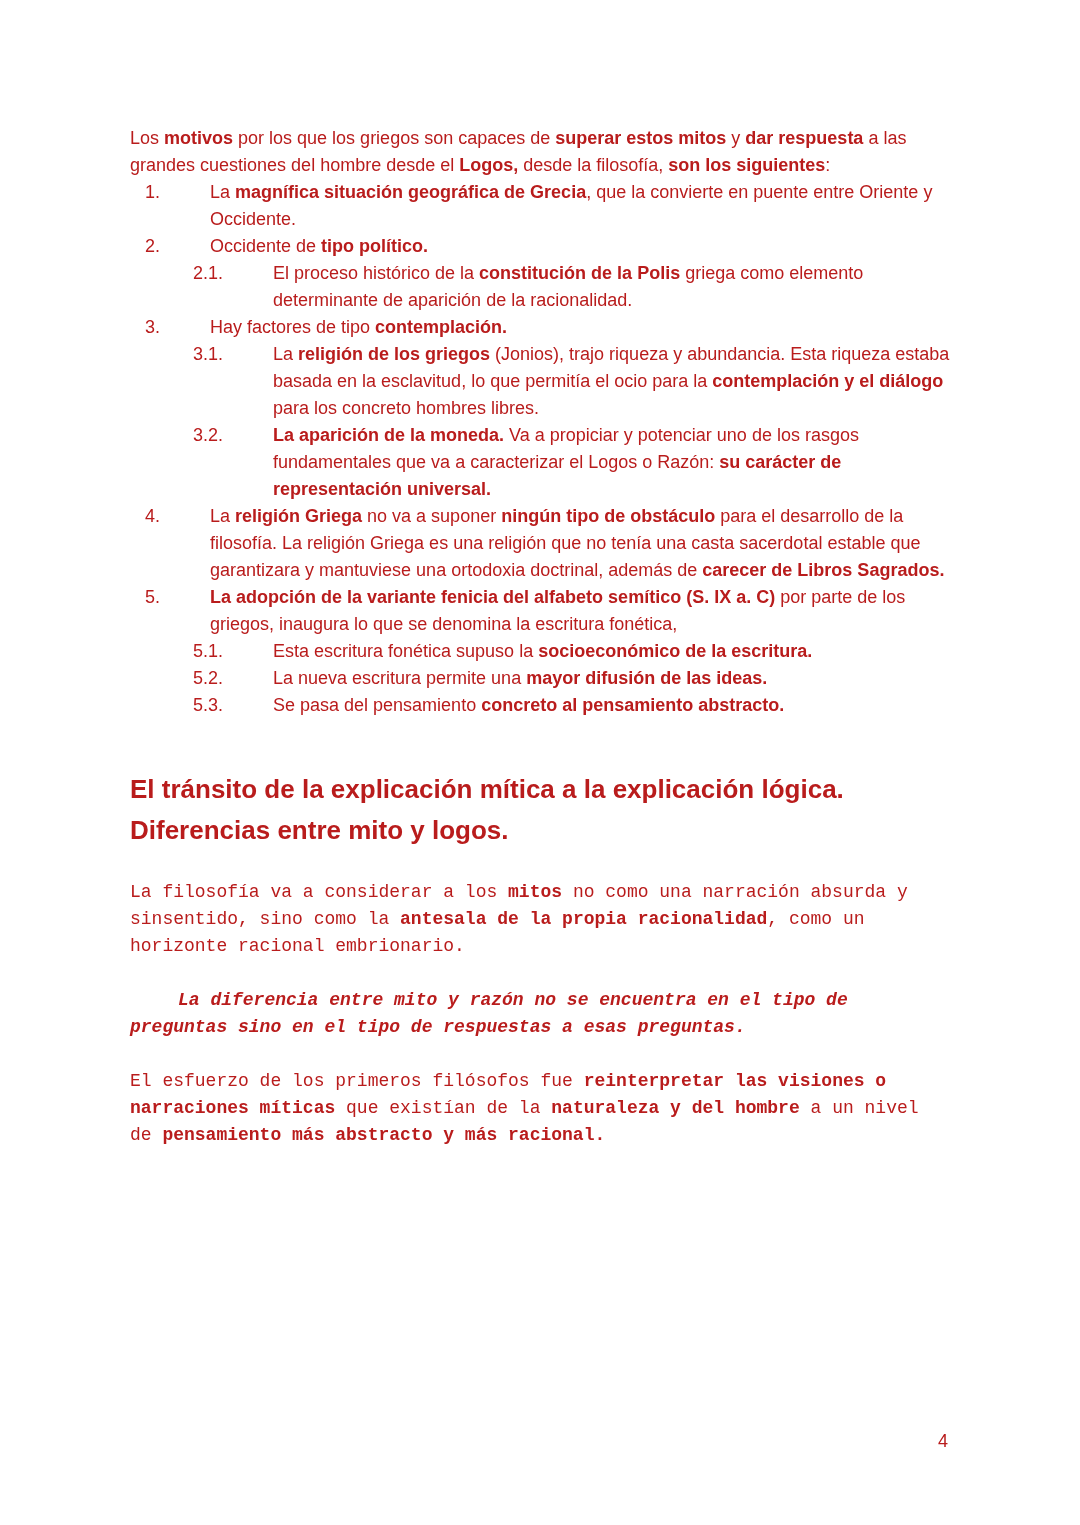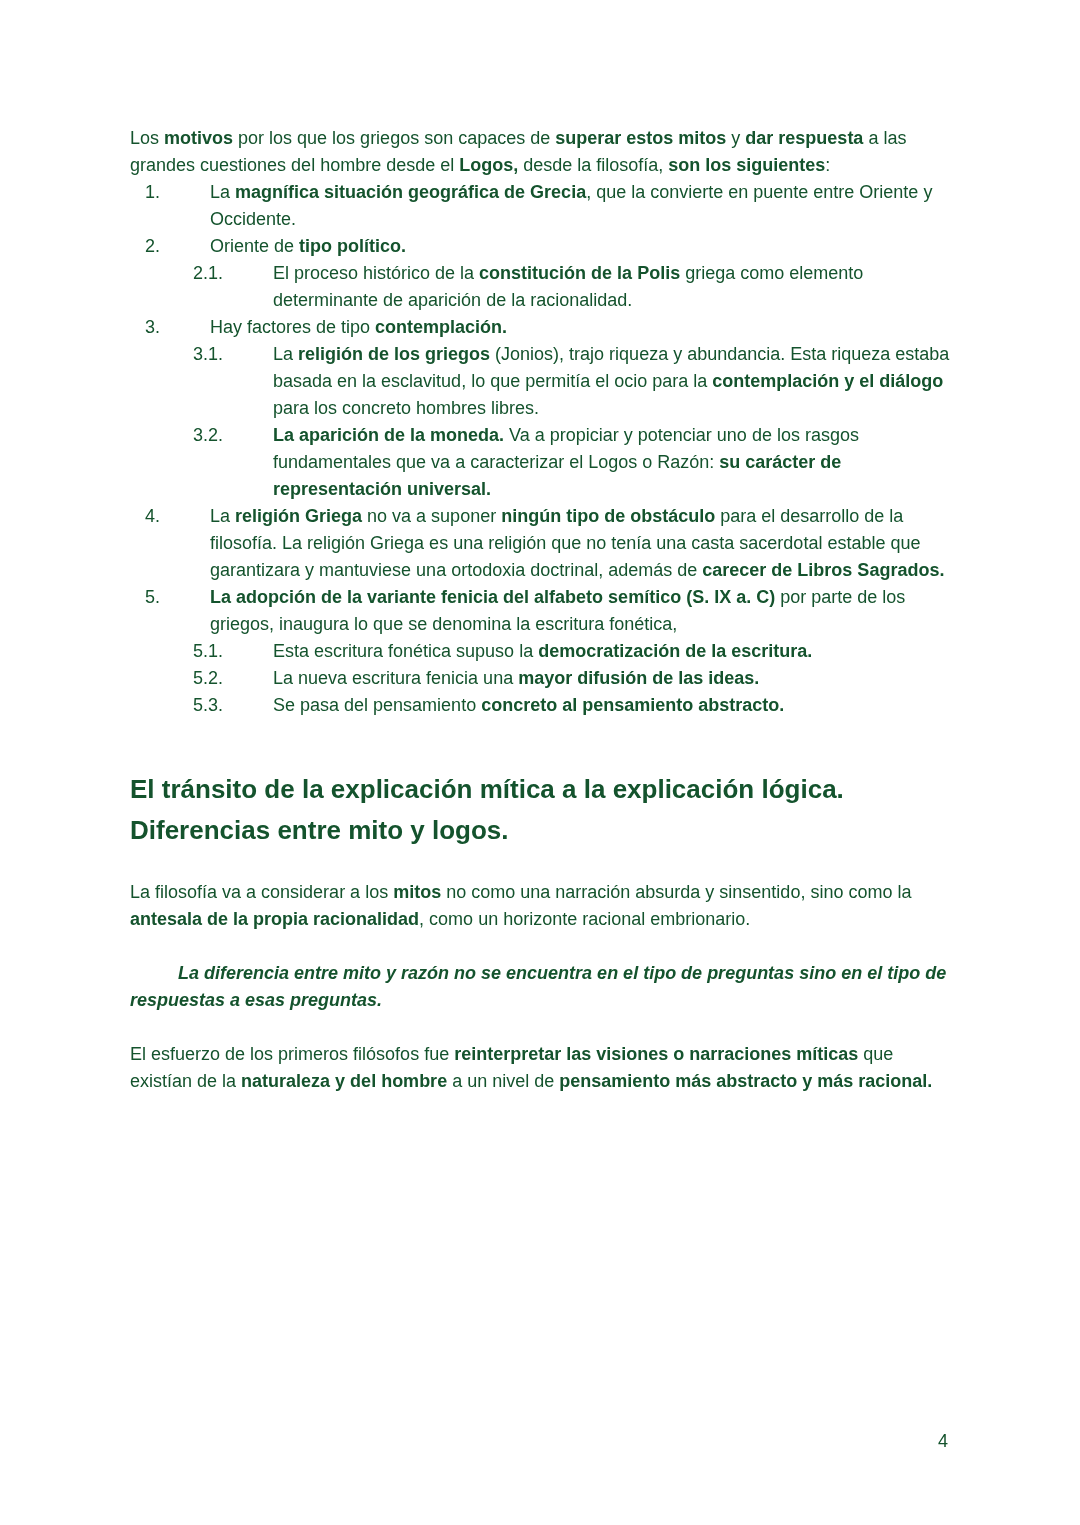--- a/index.html
+++ b/index.html
@@ -37,47 +37,47 @@
   .lvl3 .num { width: 85px; }
 
   .heading {
     font-size: 26px;
     font-weight: 700;
     line-height: 41px;
     margin-top: 50px;
     margin-bottom: 28px;
   }
 
-  .body-para { margin-bottom: 27px; }
+  .body-para { margin-bottom: 27px; font-family: Liberation Mono, monospace; }
 
   .page-number {
     position: absolute;
     top: 1428px;
     right: 132px;
     font-size: 18px;
     line-height: 27px;
   }
 </style>
 </head>
 <body style="background: rgb(255, 255, 255);">
 
-<div class="page" style="color: #14532d;">
+<div class="page" style="color: #b91c1c;">
 
   <p class="para"><span>Los </span><span class="b">motivos</span><span> por los que los griegos son capaces de </span><span class="b">superar estos mitos</span><span> y </span><span class="b">dar respuesta</span><span> a las grandes cuestiones del hombre desde el </span><span class="b">Logos,</span><span> desde la filosofía, </span><span class="b">son los siguientes</span><span>:</span></p>
 
   <div class="list">
   <div class="list-item lvl1">
     <span class="num">1.</span>
     <span class="txt"><span>La </span><span class="b">magnífica situación geográfica de Grecia</span><span>, que la convierte en puente entre Oriente y Occidente.</span></span>
   </div>
 
 
   <div class="list-item lvl1">
     <span class="num">2.</span>
-    <span class="txt"><span>Oriente de </span><span class="b">tipo político.</span></span>
+    <span class="txt"><span>Occidente de </span><span class="b">tipo político.</span></span>
   </div>
 
   <div class="list-item lvl2">
     <span class="num">2.1.</span>
     <span class="txt"><span>El proceso histórico de la </span><span class="b">constitución de la Polis</span><span> griega como elemento determinante de aparición de la racionalidad.</span></span>
   </div>
 
   <div class="list-item lvl1">
     <span class="num">3.</span>
     <span class="txt"><span> Hay factores de tipo </span><span class="b">contemplación.</span></span>
@@ -99,26 +99,26 @@
     <span class="txt"><span>La </span><span class="b">religión Griega</span><span> no va a suponer </span><span class="b">ningún tipo de obstáculo</span><span> para el desarrollo de la filosofía. La religión Griega es una religión que no tenía una casta sacerdotal estable que garantizara y mantuviese una ortodoxia doctrinal, además de </span><span class="b">carecer de Libros Sagrados.</span></span>
   </div>
 
   <div class="list-item lvl1">
     <span class="num">5.</span>
     <span class="txt"><span class="b">La adopción de la variante fenicia del alfabeto semítico (S. IX a. C)</span><span> por parte de los griegos, inaugura lo que se denomina la escritura fonética,</span></span>
   </div>
 
   <div class="list-item lvl2">
     <span class="num">5.1.</span>
-    <span class="txt"><span>Esta escritura fonética supuso la </span><span class="b">democratización de la escritura.</span></span>
+    <span class="txt"><span>Esta escritura fonética supuso la </span><span class="b">socioeconómico de la escritura.</span></span>
   </div>
 
   <div class="list-item lvl2">
     <span class="num">5.2.</span>
-    <span class="txt"><span>La nueva escritura fenicia una </span><span class="b">mayor difusión de las ideas.</span></span>
+    <span class="txt"><span>La nueva escritura permite una </span><span class="b">mayor difusión de las ideas.</span></span>
   </div>
 
   <div class="list-item lvl2">
     <span class="num">5.3.</span>
     <span class="txt"><span>Se pasa del pensamiento </span><span class="b">concreto al pensamiento abstracto.</span></span>
   </div>
 </div>
 
   <h1 class="heading">El tránsito de la explicación mítica a la explicación lógica. Diferencias entre mito y logos.</h1>
 

